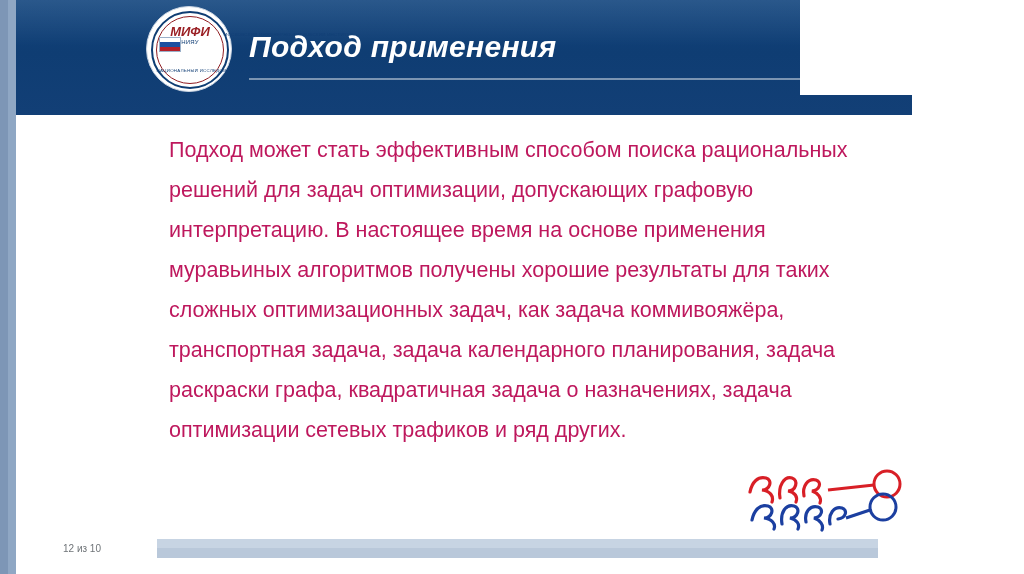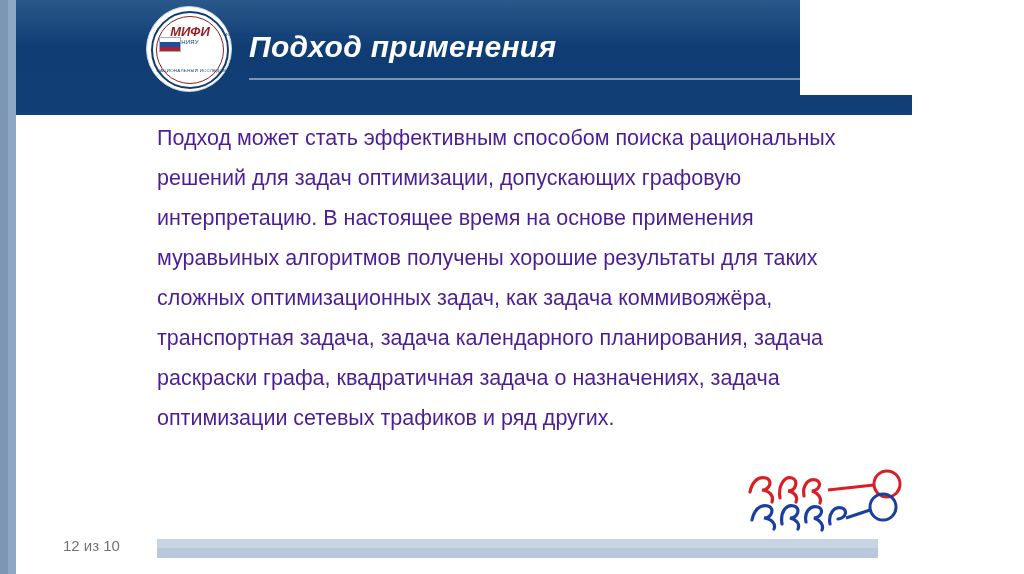--- a/index.html
+++ b/index.html
@@ -136,24 +136,24 @@
   }
 
   
   .content {
     position: absolute;
     left: 157px;
     top: 118px;
     width: 720px;
   }
   .content p {
-    margin: 0;
+    margin: 12px;
     font-size: 21.5px;
     line-height: 40px;
-    color: #4c1d95;
+    color: #be185d;
     text-align: left;
   }
 
   
   .sig {
     position: absolute;
     right: 112px;
     bottom: 36px;
     width: 170px;
     height: 80px;
@@ -172,21 +172,21 @@
   .footer-bar-light {
     position: absolute;
     left: 0; top: 0;
     width: 100%; height: 9px;
     background: #c7d4e3;
   }
   .page-num {
     position: absolute;
     left: 63px;
     bottom: 20px;
-    font-size: 15px;
+    font-size: 10px;
     color: #6f7478;
     white-space: nowrap;
     text-align: center;
   }
   .footer-white-cap {
     position: absolute;
     right: 0; bottom: 0;
     width: 112px; height: 60px;
     background: #ffffff;
   }

